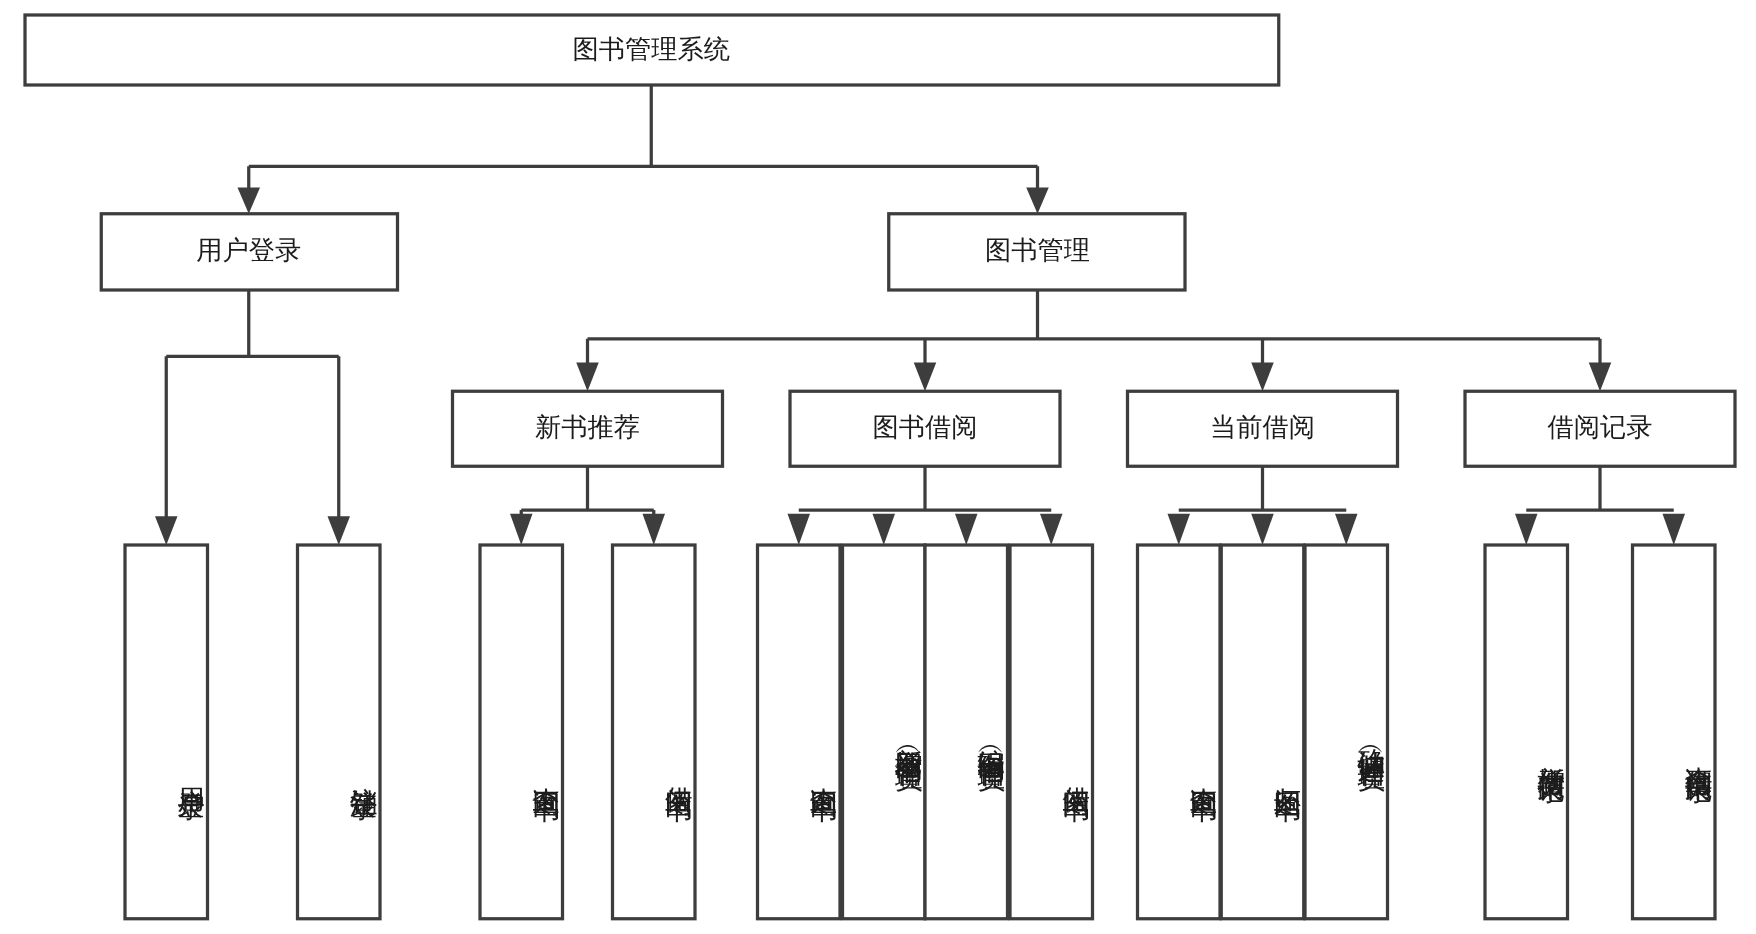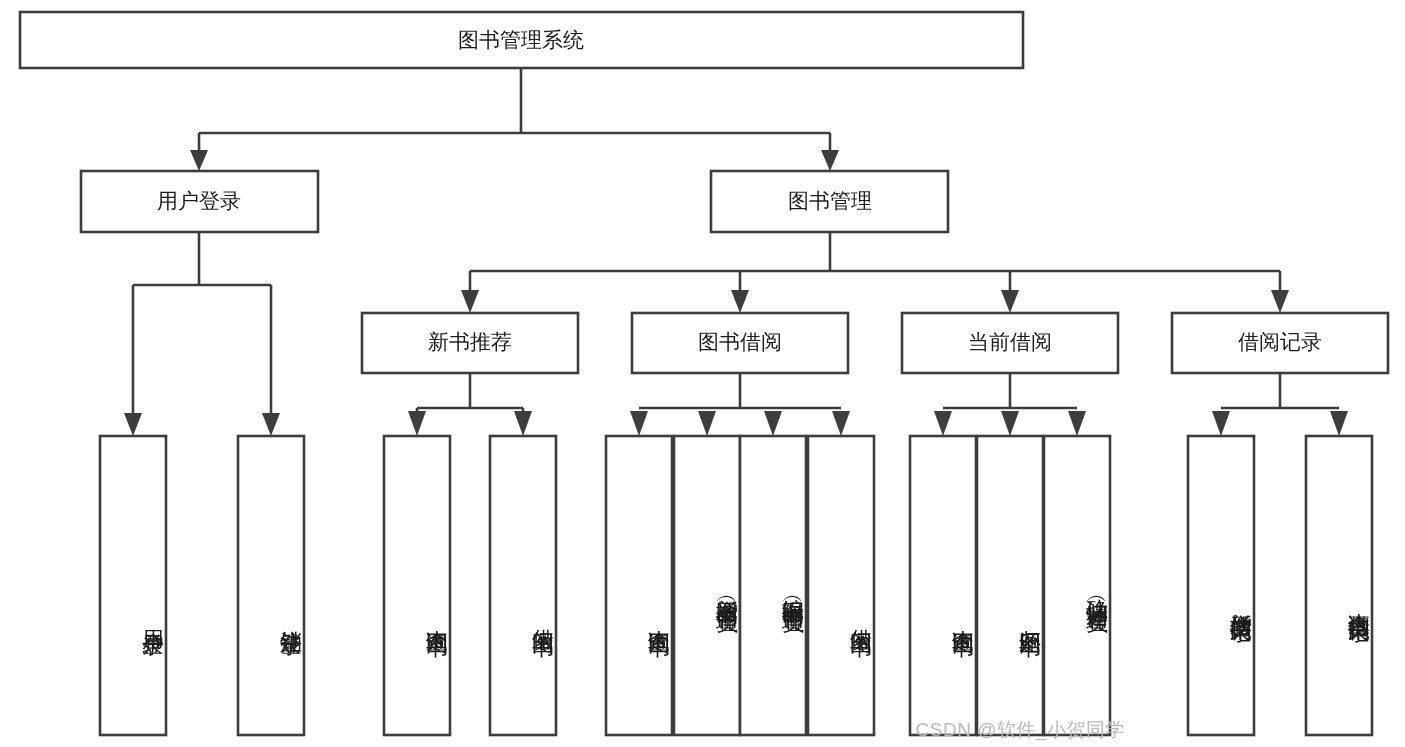--- a/index.html
+++ b/index.html
@@ -198,14 +198,13 @@
   <div class="node-label-v" style="left:740px; top:444px; width:66px; height:291px;">编辑图书（管理员）</div>
   <div class="node-label-v" style="left:808px; top:496px; width:66px; height:239px;">借阅图书</div>
 
   <div class="node-label-v" style="left:910px; top:496px; width:66px; height:239px;">查询图书</div>
   <div class="node-label-v" style="left:977px; top:496px; width:66px; height:239px;">归还图书</div>
   <div class="node-label-v" style="left:1044px; top:444px; width:66px; height:291px;">确认归还（管理员）</div>
 
   <div class="node-label-v" style="left:1188px; top:466px; width:66px; height:269px;">新增借阅记录</div>
   <div class="node-label-v" style="left:1306px; top:466px; width:66px; height:269px;">查询借阅记录</div>
 
-  <div class="watermark">CSDN @软件_小贺同学</div>
 </div>
 
 </body></html>

